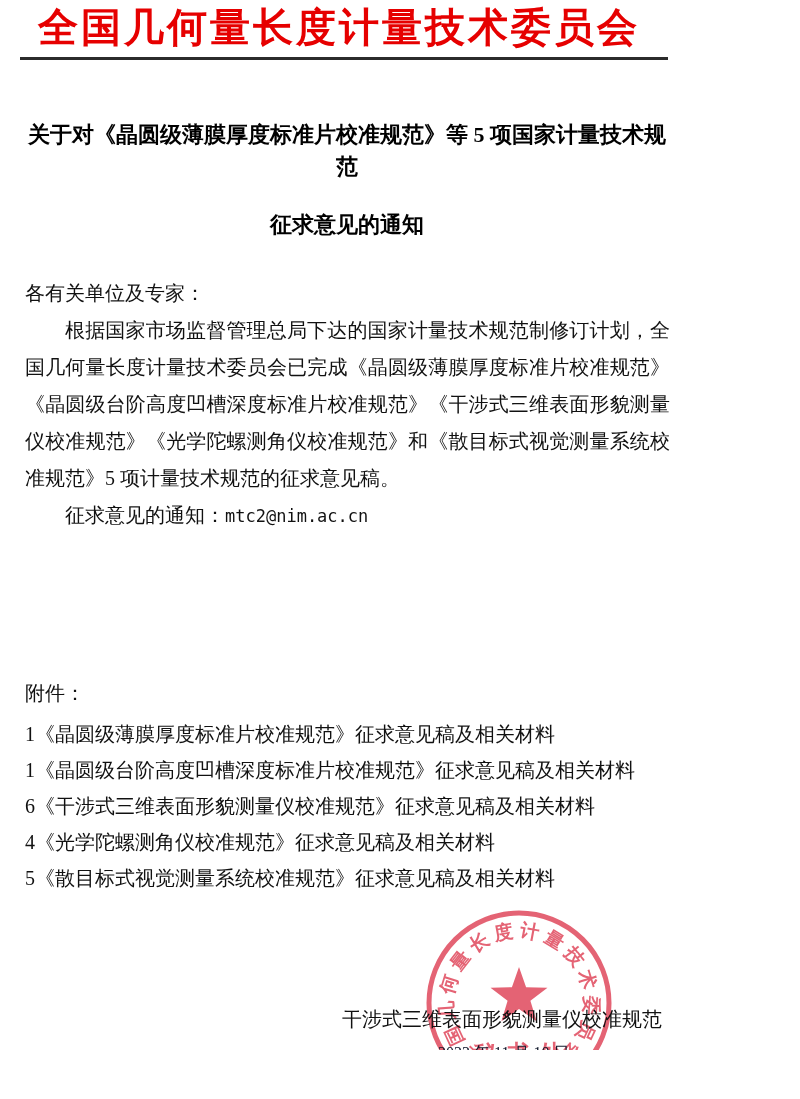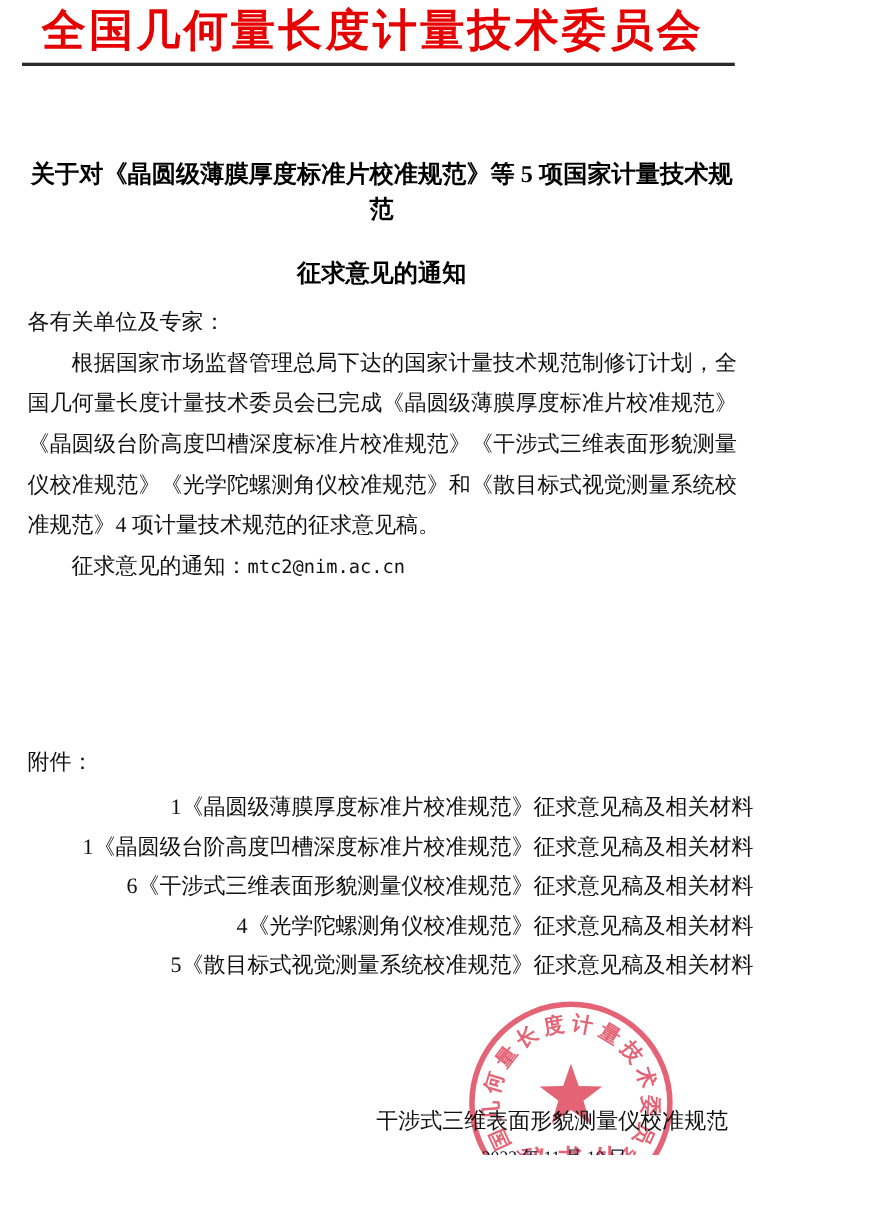--- a/index.html
+++ b/index.html
@@ -38,21 +38,20 @@
   
   .doc-title {
     position: absolute;
     left: 23px;
     top: 119px;
     width: 648px;
     text-align: center;
     font-weight: 700;
     font-size: 22px;
     color: #000000;
-    margin-top: 23px;
   }
   .doc-title .l1 { line-height: 32px; margin-bottom: 26px; }
   .doc-title .l2 { line-height: 32px; }
 
   
   .body-flow {
     position: absolute;
     left: 25px;
     top: 239px;
     width: 645px;
@@ -72,21 +71,21 @@
   
   .attachments {
     position: absolute;
     left: 25px;
     top: 675px;
     width: 660px;
     font-size: 20px;
     text-align: left;
   }
   .attachments .label { line-height: 37px; margin-bottom: 4px; }
-  .attach-item { line-height: 36px; text-align: right; }
+  .attach-item { line-height: 36px; }
 
   
   .seal {
     position: absolute;
     left: 419px;
     top: 903px;
     width: 200px;
     height: 200px;
     opacity: 0.85;
     z-index: 1;
@@ -124,21 +123,21 @@
 
   <div class="masthead-divider"></div>
 
   <div class="doc-title">
     <div class="l1">关于对《晶圆级薄膜厚度标准片校准规范》等 5 项国家计量技术规范</div>
     <div class="l2">征求意见的通知</div>
   </div>
 
   <div class="body-flow">
     <p class="salutation">各有关单位及专家：</p>
-    <p class="para">根据国家市场监督管理总局下达的国家计量技术规范制修订计划，全国几何量长度计量技术委员会已完成《晶圆级薄膜厚度标准片校准规范》《晶圆级台阶高度凹槽深度标准片校准规范》《干涉式三维表面形貌测量仪校准规范》《光学陀螺测角仪校准规范》和《散目标式视觉测量系统校准规范》4 项计量技术规范的征求意见稿。</p>
+    <p class="para">根据国家市场监督管理总局下达的国家计量技术规范制修订计划，全国几何量长度计量技术委员会已完成《晶圆级薄膜厚度标准片校准规范》《晶圆级台阶高度凹槽深度标准片校准规范》《干涉式三维表面形貌测量仪校准规范》《光学陀螺测角仪校准规范》和《散目标式视觉测量系统校准规范》5 项计量技术规范的征求意见稿。</p>
     <p class="email-line"><span>征求意见的通知：</span><span class="email-addr">mtc2@nim.ac.cn</span></p>
   </div>
 
   <div class="attachments">
     <div class="label">附件：</div>
     <div class="attach-item">1《晶圆级薄膜厚度标准片校准规范》征求意见稿及相关材料</div>
     <div class="attach-item">1《晶圆级台阶高度凹槽深度标准片校准规范》征求意见稿及相关材料</div>
     <div class="attach-item">6《干涉式三维表面形貌测量仪校准规范》征求意见稿及相关材料</div>
     <div class="attach-item">4《光学陀螺测角仪校准规范》征求意见稿及相关材料</div>
     <div class="attach-item">5《散目标式视觉测量系统校准规范》征求意见稿及相关材料</div>

